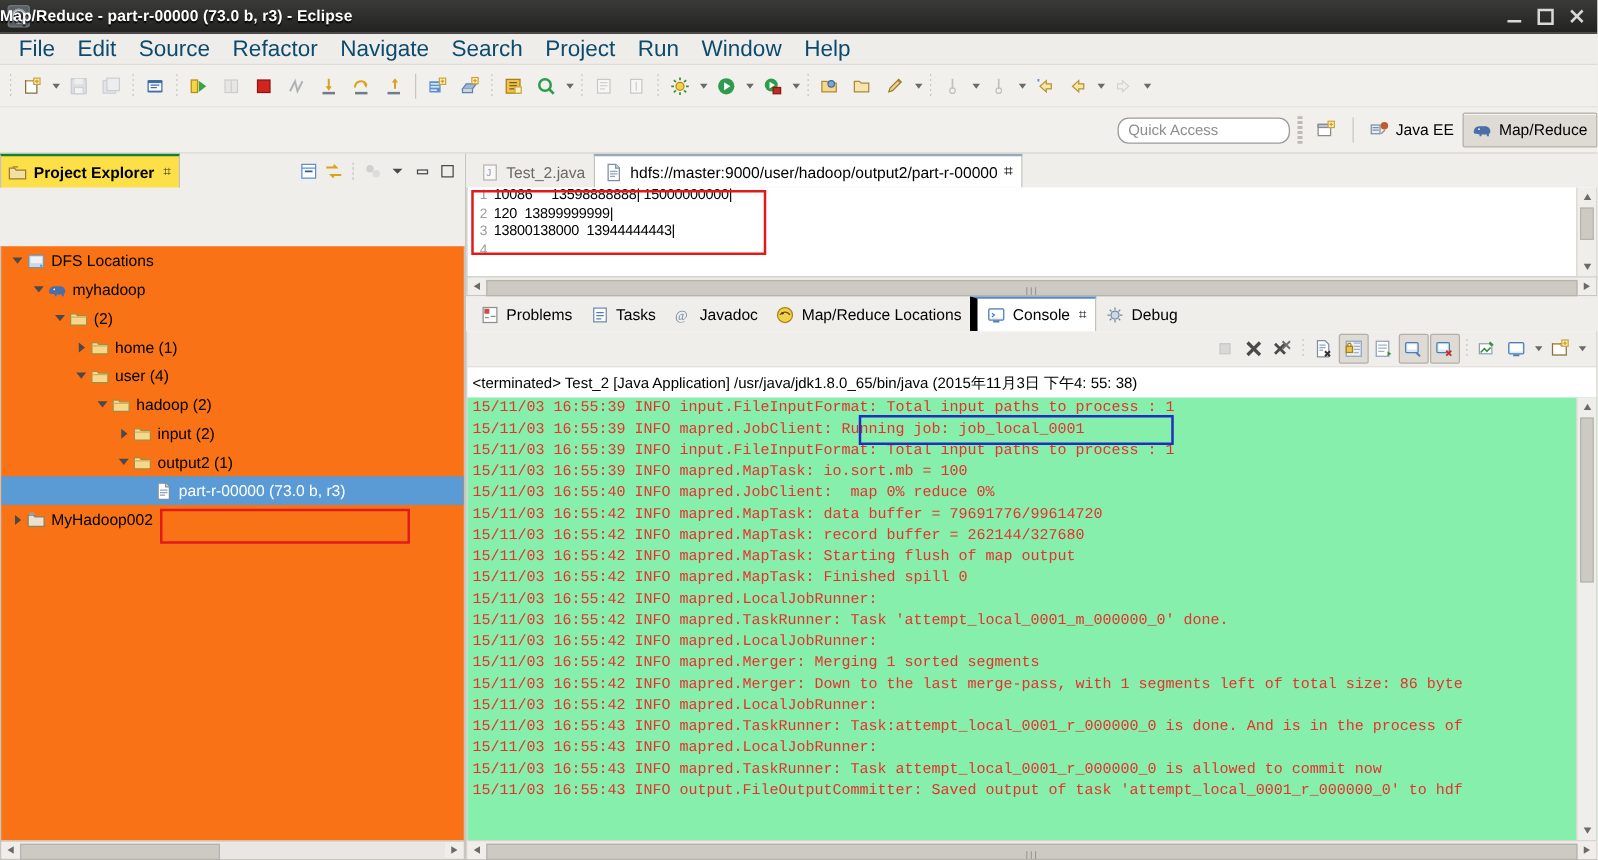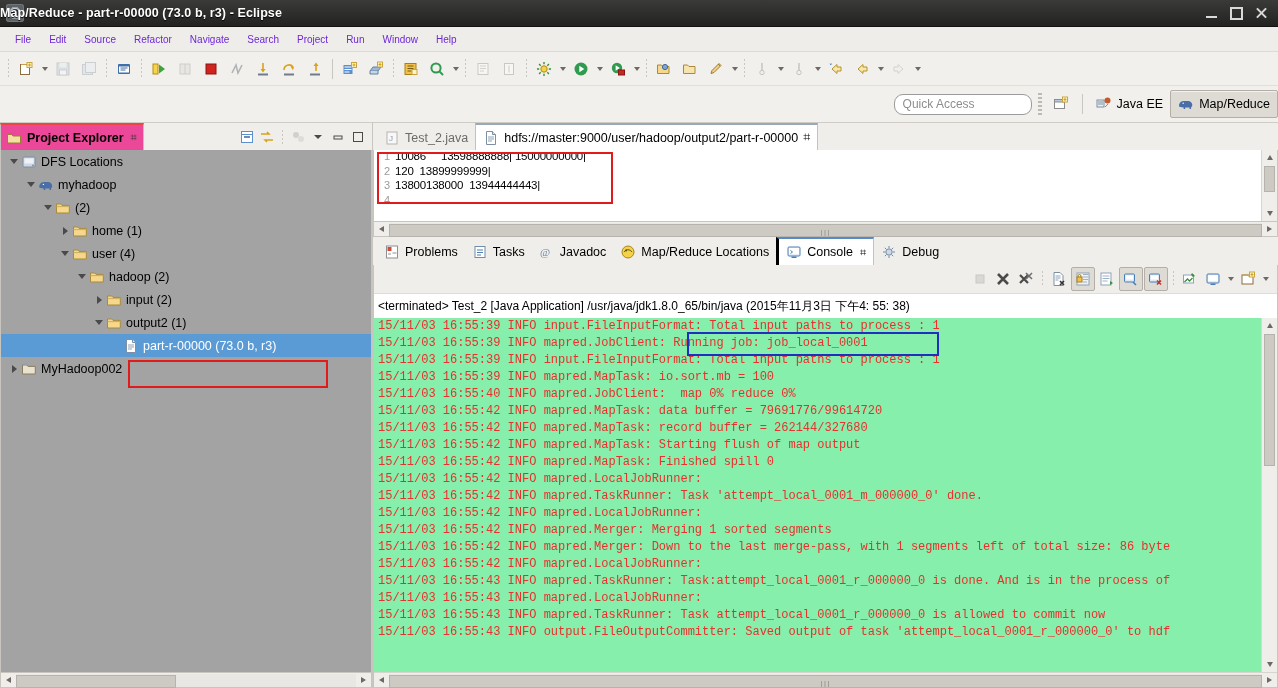--- a/index.html
+++ b/index.html
@@ -33,21 +33,21 @@
   .tb-btn{width:13px;height:13px;position:relative;cursor:default;}
   .tb-btn span{position:absolute;background:#d9d9d9;}
   .tb-min span{left:1px;bottom:2px;width:11px;height:2px;}
   .tb-max{border:2px solid #d9d9d9;width:9px;height:9px;box-sizing:content-box;}
   .tb-close:before,.tb-close:after{content:"";position:absolute;left:0;top:5px;width:13px;height:2px;background:#d9d9d9;}
   .tb-close:before{transform:rotate(45deg);} .tb-close:after{transform:rotate(-45deg);}
 
   
   .menubar{height:24px;flex:0 0 24px;background:#efedea;display:flex;align-items:center;
     padding-left:6px;border-bottom:1px solid #dedbd6;}
-  .menu-item{padding:3px 9px;font-size:10px;color:#6d28d9;cursor:default;border-radius:2px;}
+  .menu-item{padding:3px 9px;font-size:18px;color:#0c4a6e;cursor:default;border-radius:2px;}
 
   
   .toolbar{height:33px;flex:0 0 33px;background:#f2f0ec;display:flex;align-items:center;
     padding-left:4px;border-bottom:1px solid #e2dfda;}
   .toolbar2{height:36px;flex:0 0 36px;background:#f2f0ec;display:flex;align-items:center;
     border-bottom:1px solid #cfccc6;padding-left:20px;}
   .tbtn{width:26px;height:24px;display:flex;align-items:center;justify-content:center;cursor:default;border-radius:2px;}
   .tsep{width:1px;height:20px;margin:0 4px;
      background:repeating-linear-gradient(to bottom,#c9c6c0 0 2px,transparent 2px 4px);}
   .tsep.solid{background:#c9c6c0;}
@@ -69,28 +69,28 @@
 
   
   .main{flex:1;display:flex;min-height:0;background:#f0eeea;}
   .left{width:372px;flex:0 0 372px;display:flex;flex-direction:column;min-height:0;
     border-right:1px solid #c8c5bf;background:#f0eeea;}
   .right{flex:1;display:flex;flex-direction:column;min-width:0;}
 
   
   .viewhdr{height:27px;flex:0 0 27px;display:flex;align-items:center;background:#f0eeea;position:relative;}
   .viewtab{display:flex;align-items:center;gap:5px;height:25px;padding:0 6px 0 5px;
-    background:#ec4899;border-top:2px solid #ef4444;border-left:1px solid #c5c2bc;border-right:1px solid #c5c2bc;
+    background:#fde047;border-top:2px solid #15803d;border-left:1px solid #c5c2bc;border-right:1px solid #c5c2bc;
     font-weight:bold;font-size:12.5px;}
   .viewtab .x{font-size:11px;font-weight:normal;color:#333;margin-left:2px;}
   .vtools{margin-left:auto;display:flex;align-items:center;gap:2px;padding-right:5px;}
   .vbtn{width:18px;height:18px;display:flex;align-items:center;justify-content:center;cursor:default;}
 
   
-  .tree{flex:1;background:#a3a3a3;overflow:hidden;position:relative;border:1px solid #c8c5bf;border-top:none;}
+  .tree{flex:1;background:#f97316;overflow:hidden;position:relative;border:1px solid #c8c5bf;border-top:none;margin-top:47px;}
   .trow{height:23px;display:flex;align-items:center;font-size:12.5px;white-space:nowrap;cursor:default;}
   .trow.sel{background:#5b9bd5;color:#fff;}
   .twist{width:14px;height:23px;display:flex;align-items:center;justify-content:center;flex:0 0 14px;}
   .twist.open:after{content:"";border-left:4.5px solid transparent;border-right:4.5px solid transparent;
     border-top:5px solid #4a4a4a;}
   .twist.closed:after{content:"";border-top:4.5px solid transparent;border-bottom:4.5px solid transparent;
     border-left:5px solid #4a4a4a;}
   .tlabel{margin-left:4px;}
   .tico{width:16px;height:16px;flex:0 0 16px;}
   .sel-red-box{position:absolute;border:2px solid #e01b1b;pointer-events:none;}
@@ -115,21 +115,21 @@
   .ed-txt{margin-left:5px;color:#000;letter-spacing:-0.2px;}
   .ed-vscroll{width:15px;flex:0 0 15px;background:#f0eeea;border-left:1px solid #d8d5cf;position:relative;}
   .ed-redbox{position:absolute;border:2px solid #e01b1b;pointer-events:none;}
   .ed-hscroll{height:15px;flex:0 0 15px;background:#f0eeea;display:flex;align-items:center;
     border:1px solid #c8c5bf;border-top:none;box-sizing:border-box;}
 
   
   .bottom{flex:0 0 auto;display:flex;flex-direction:column;min-height:0;}
   .btabs{height:28px;flex:0 0 28px;display:flex;align-items:flex-end;background:#f0eeea;padding-left:4px;}
   .btab{display:flex;align-items:center;gap:5px;height:26px;padding:0 7px;font-size:12.5px;color:#000000;cursor:default;}
-  .btab.active{background:#fff;border-top:2px solid #5a8ac6;border-left:3px solid #000000;
+  .btab.active{background:#fff;border-top:2px solid #5a8ac6;border-left:6px solid #000000;
     border-right:1px solid #c5c2bc;font-weight:normal;color:#000;align-items:center;}
   .btab .x{font-size:11px;margin-left:2px;}
   .console-wrap{flex:1;display:flex;flex-direction:column;background:#fff;
     border:1px solid #c8c5bf;border-top:none;min-height:0;}
   .ctools{height:28px;flex:0 0 28px;display:flex;align-items:center;justify-content:flex-end;
     background:#f0eeea;padding-right:6px;gap:1px;border-bottom:1px solid #e0ddd7;}
   .cbtn{width:22px;height:22px;display:flex;align-items:center;justify-content:center;cursor:default;border-radius:2px;}
   .cbtn.toggled{background:#dedbd5;border:1px solid #b3afa8;}
   .cterm{font-family:"Liberation Sans",sans-serif;font-size:12px;color:#000;padding:4px 0 3px 4px;background:#fff;white-space:nowrap;}
   .clog{flex:1;position:relative;display:flex;min-height:0;background:#86efac;}

